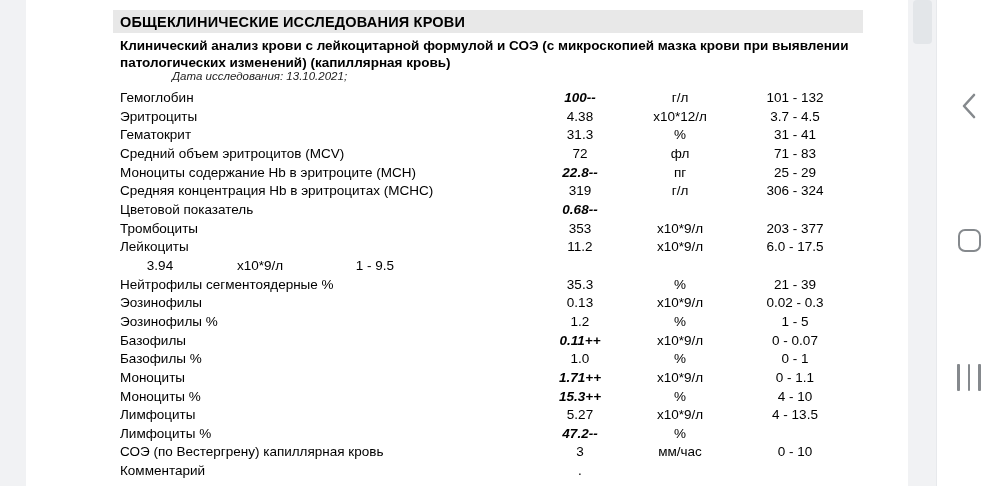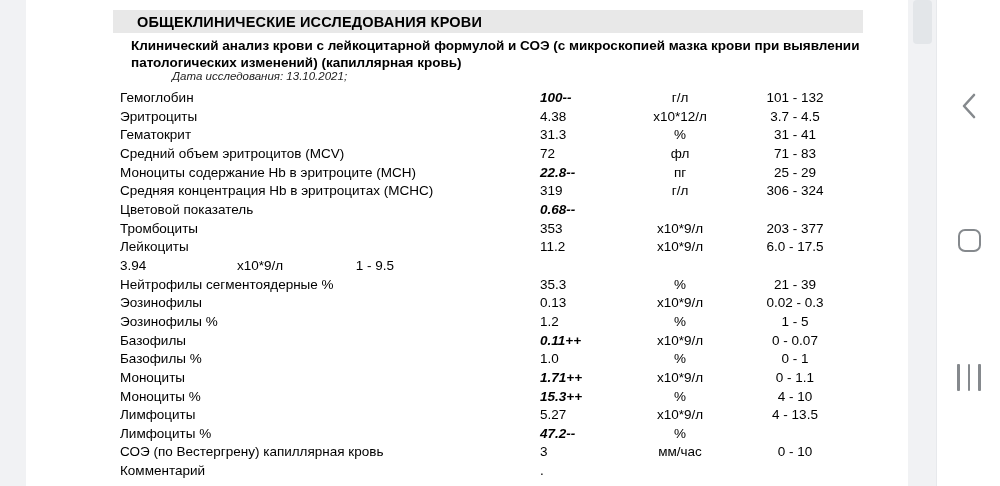--- a/index.html
+++ b/index.html
@@ -11,32 +11,32 @@
 
   .doc { position:absolute; left:26px; top:0; width:882px; height:486px; background:#fff; }
 
   
   .clipped-header { position:absolute; left:714px; top:0; width:110px; height:5px; overflow:hidden; text-align:center; }
   .clipped-header span { position:absolute; bottom:1px; left:0; right:0;
                          font-weight:bold; font-size:13.5px; line-height:16px; color:#222; }
 
   .title-band { position:absolute; left:87px; top:10px; width:750px; height:23px;
                 background:#e8e8e8; display:flex; align-items:center; }
-  .title-band .title-text { font-size:14.5px; font-weight:bold; padding-left:24px; letter-spacing:.2px; }
+  .title-band .title-text { font-size:14.5px; font-weight:bold; padding-left:7px; letter-spacing:.2px; }
 
   .subtitle { position:absolute; left:94px; top:37px; width:760px;
-              font-size:13.5px; font-weight:bold; line-height:17px;margin-left:11px; }
+              font-size:13.5px; font-weight:bold; line-height:17px; }
 
   .date { position:absolute; left:119px; top:70px; font-size:11.5px; font-style:italic; color:#222;margin-left:27px; }
 
   .rtable { position:absolute; left:94px; top:89px; width:730px; }
   .trow { display:flex; height:18.66px; align-items:center; }
   .cell { font-size:13.5px; line-height:18.66px; white-space:nowrap; }
   .cell.name  { width:420px; text-align:left; }
-  .cell.value { width:80px;  text-align:left; }
+  .cell.value { width:80px;  text-align:center; }
   .cell.unit  { width:120px; text-align:center; }
   .cell.range { width:110px; text-align:center; }
   .cell.value.flagged { font-weight:bold; font-style:italic; }
 
   .scrollbar { position:absolute; left:908px; top:0; width:29px; height:486px;
                background:#f1f2f4; border-right:1px solid #e7e9ec; }
   .scrollbar .thumb { position:absolute; left:5px; top:0; width:19px; height:44px;
                       background:#e3e6e9; border-radius:4px; }
 
   .navbar { position:absolute; left:938px; top:0; width:62px; height:486px; background:#fff; }

